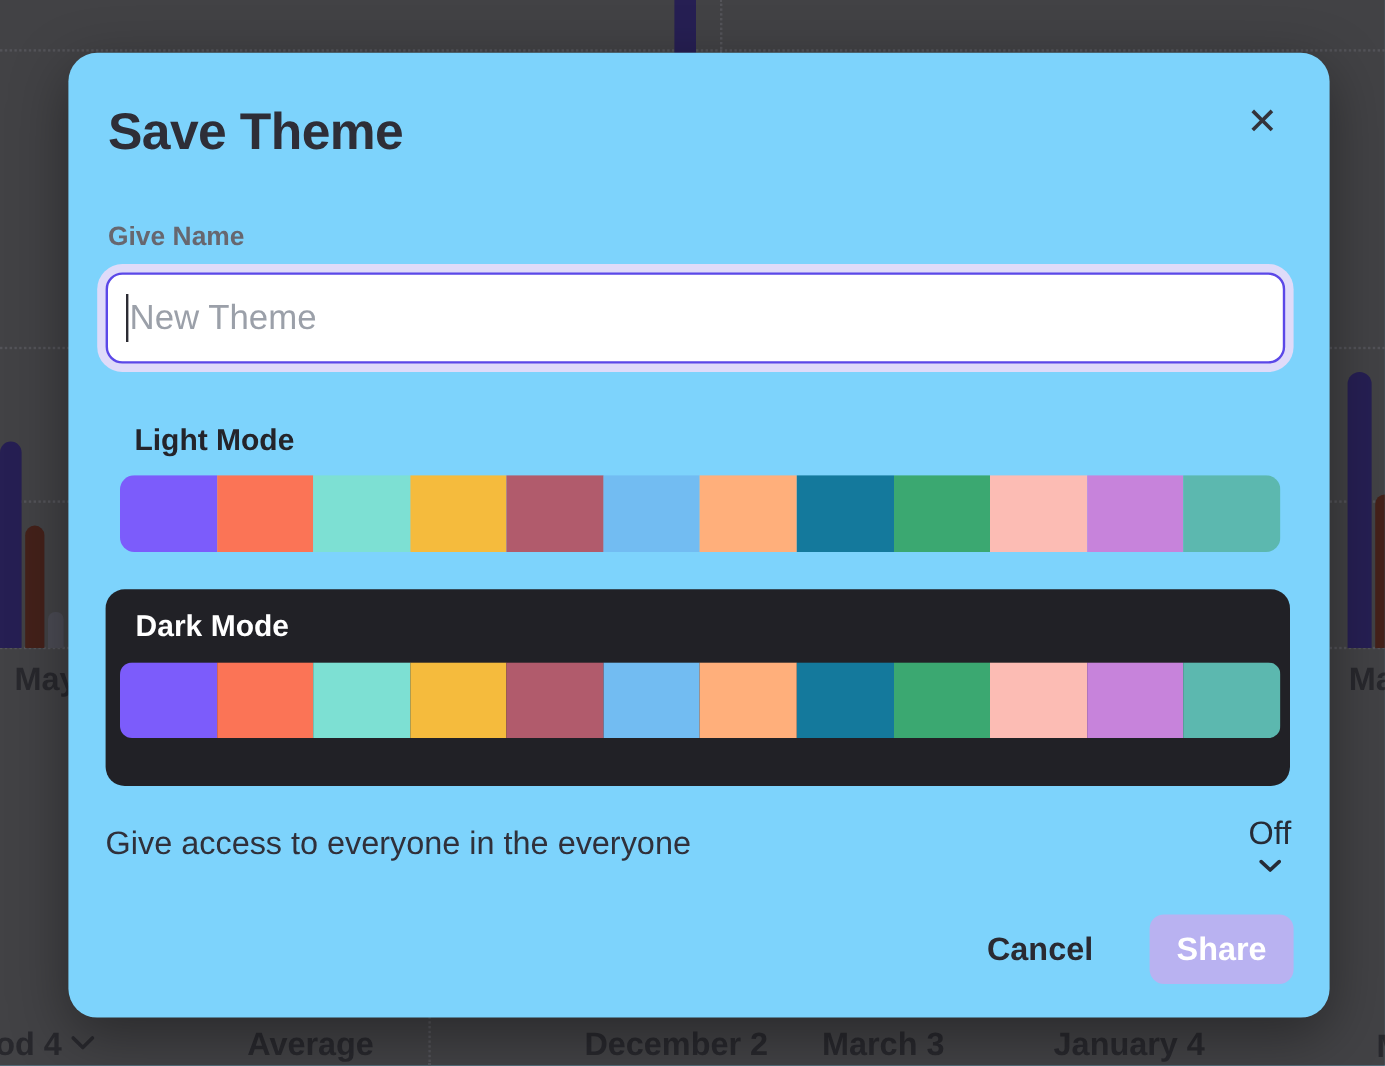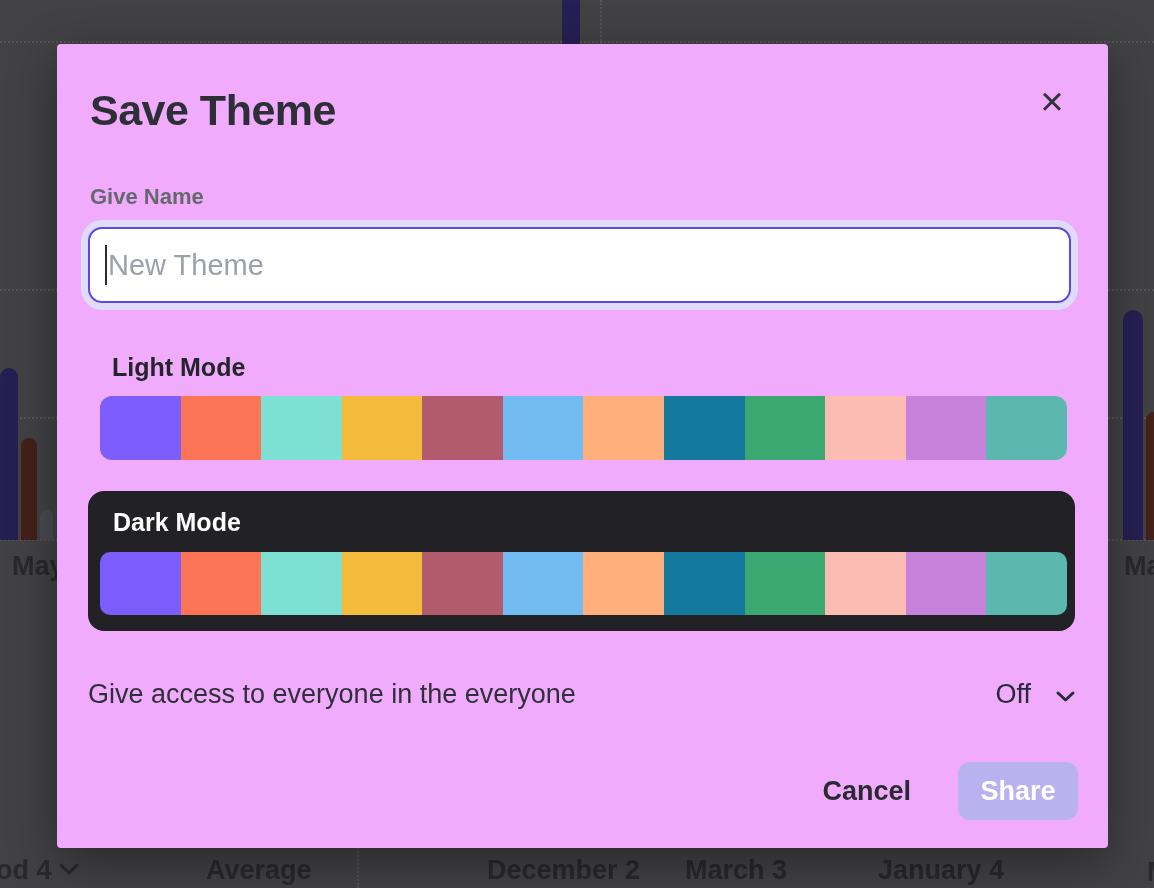--- a/index.html
+++ b/index.html
@@ -12,49 +12,49 @@
   .gridline-v { position:absolute; width:0; border-left:2px dotted #5a5a60; opacity:.75; }
   .bar { position:absolute; }
   .bar.navy { background:#261f53; }
   .bar.red  { background:#44211a; }
   .bar.gray { background:#4b4b54; }
   .axis-label { position:absolute; font-size:27px; font-weight:700; color:#28282d; white-space:nowrap; }
   .bg-chevron { position:absolute; width:22px; height:14px; }
   .bg-chevron polyline { fill:none; stroke:#28282d; stroke-width:3; stroke-linecap:round; stroke-linejoin:round; }
 
   
-  .modal { position:absolute; left:57px; top:44px; width:1051px; height:804px; background:#f0abfc;
-           border-radius:4px; box-shadow:0 14px 48px rgba(0,0,0,.38); }
+  .modal { position:absolute; left:57px; top:44px; width:1051px; height:804px; background:#7dd3fc;
+           border-radius:24px; box-shadow:0 14px 48px rgba(0,0,0,.38); }
   .modal-title { position:absolute; left:33px; top:42px; font-size:43px; font-weight:700;
                  letter-spacing:-.5px; color:#2e2e37; }
   .close-btn { position:absolute; right:34px; top:36px; width:44px; height:44px; display:flex;
                align-items:center; justify-content:center; cursor:pointer; font-size:31px; color:#33333b; }
 
   .field-label { position:absolute; left:33px; top:140px; font-size:22px; font-weight:700; color:#67676f; }
   .name-input-wrap { position:absolute; left:31px; top:183px; width:983px; height:76px; }
   .name-input { width:100%; height:100%; border:2px solid var(--accent-border,#5b48e8); border-radius:14px;
                 box-shadow:0 0 0 7px var(--focus-ring,#dfdbf9); font-family:inherit; font-size:29px;
                 color:#2b2b33; padding:0 18px; outline:none; background:#fff; }
   .name-input::placeholder { color:#9ba0a9; opacity:1; }
   .text-cursor { position:absolute; left:17px; top:18px; width:2px; height:40px; background:#2b2b33; }
 
   .section-label-light { position:absolute; left:55px; top:309px; font-size:25px; font-weight:700; color:#24242a; }
   .palette { position:absolute; display:flex; overflow:hidden; }
   .palette .swatch { flex:1 1 0; }
   .palette-light { left:43px; top:352px; width:967px; height:64px; border-radius:12px; }
 
-  .dark-card { position:absolute; left:31px; top:447px; width:987px; height:140px; border-radius:16px;
+  .dark-card { position:absolute; left:31px; top:447px; width:987px; height:164px; border-radius:16px;
                background:var(--dark-card-bg,#212126); }
   .section-label-dark { position:absolute; left:25px; top:17px; font-size:25px; font-weight:700; color:#ffffff; }
   .palette-dark { left:12px; top:61px; width:967px; height:63px; border-radius:10px; }
 
   .access-row { position:absolute; left:31px; top:635px; width:988px; display:flex;
                 align-items:center; justify-content:space-between; }
   .access-label { font-size:27px; color:#30303a; }
-  .access-select { display:flex; align-items:center; gap:24px; cursor:pointer; }
+  .access-select { display:flex; align-items:center; gap:1px; cursor:pointer;flex-direction:column; }
   .access-value { font-size:27px; font-weight:500; color:#262b36; }
   .dd-chevron { width:21px; height:13px; margin-top:4px; }
   .dd-chevron polyline { fill:none; stroke:#262b36; stroke-width:3; stroke-linecap:round; stroke-linejoin:round; }
 
   .footer { position:absolute; right:30px; top:718px; display:flex; align-items:center; gap:47px; }
   .cancel-btn { font-size:27px; font-weight:700; color:#2a2a32; background:none; border:none;
                 font-family:inherit; cursor:pointer; }
   .share-btn { width:120px; height:58px; border:none; border-radius:12px; cursor:pointer;
                background:var(--share-button-bg,#b9b2f1); color:#ffffff; font-size:27px;
                font-weight:700; font-family:inherit; }

